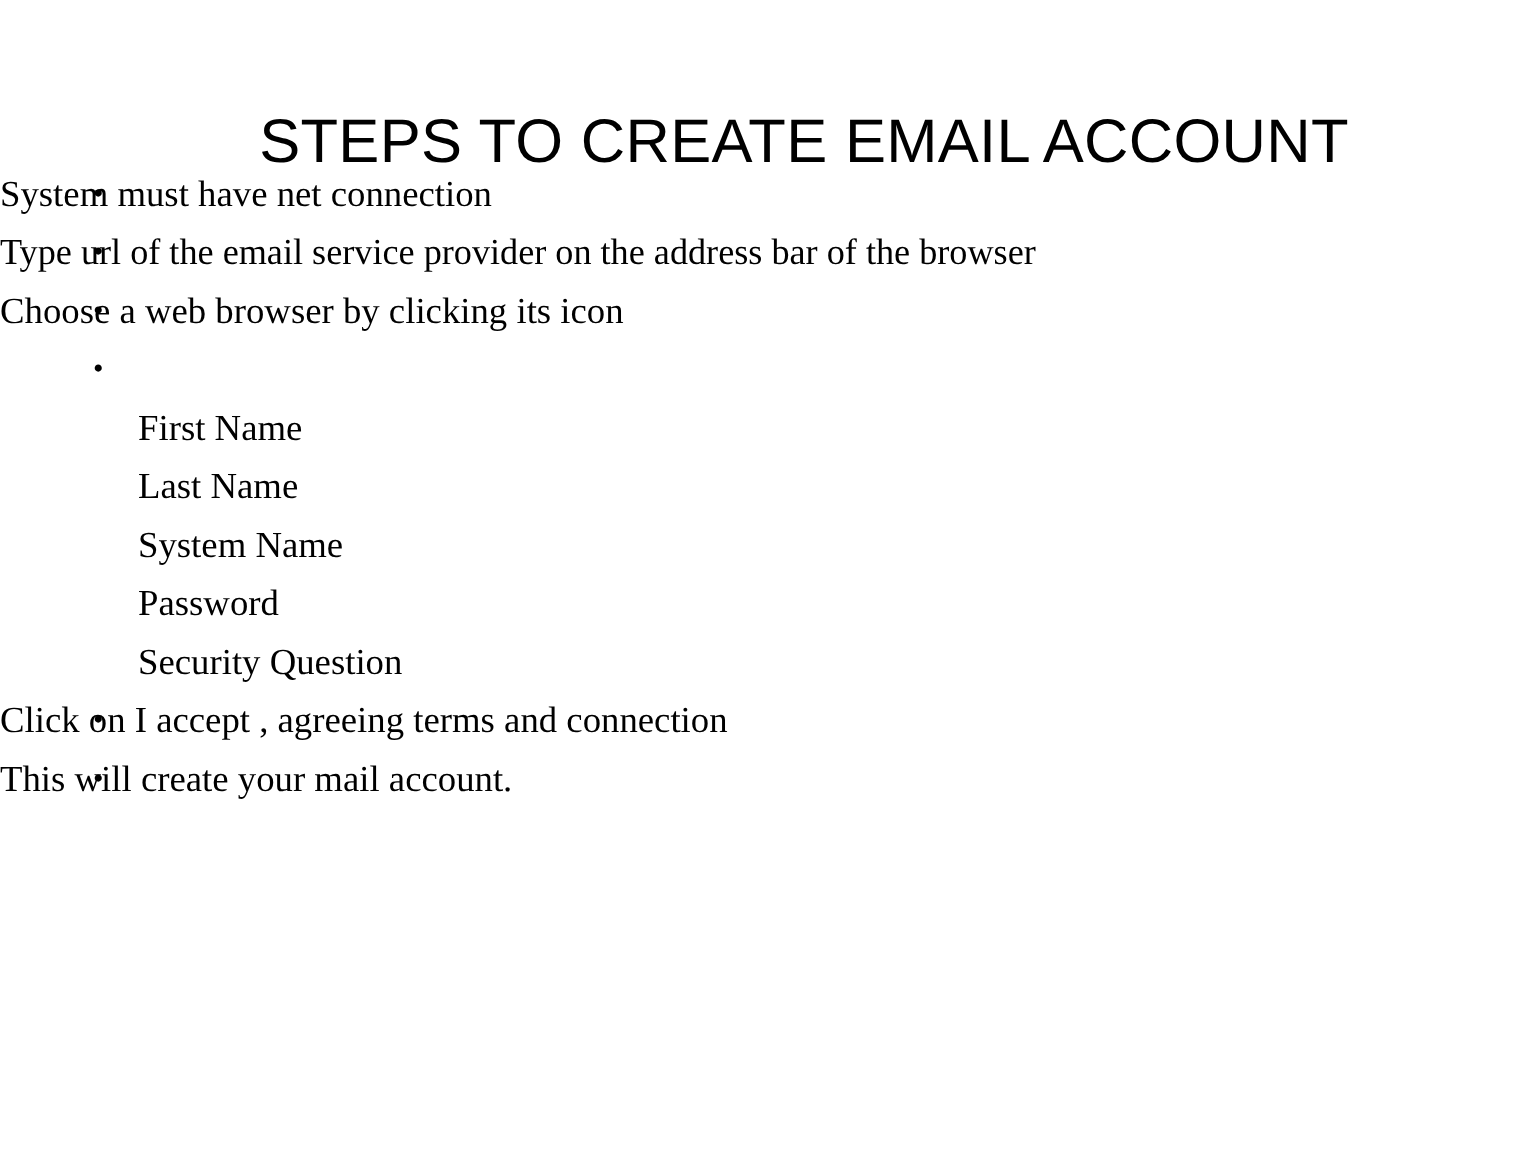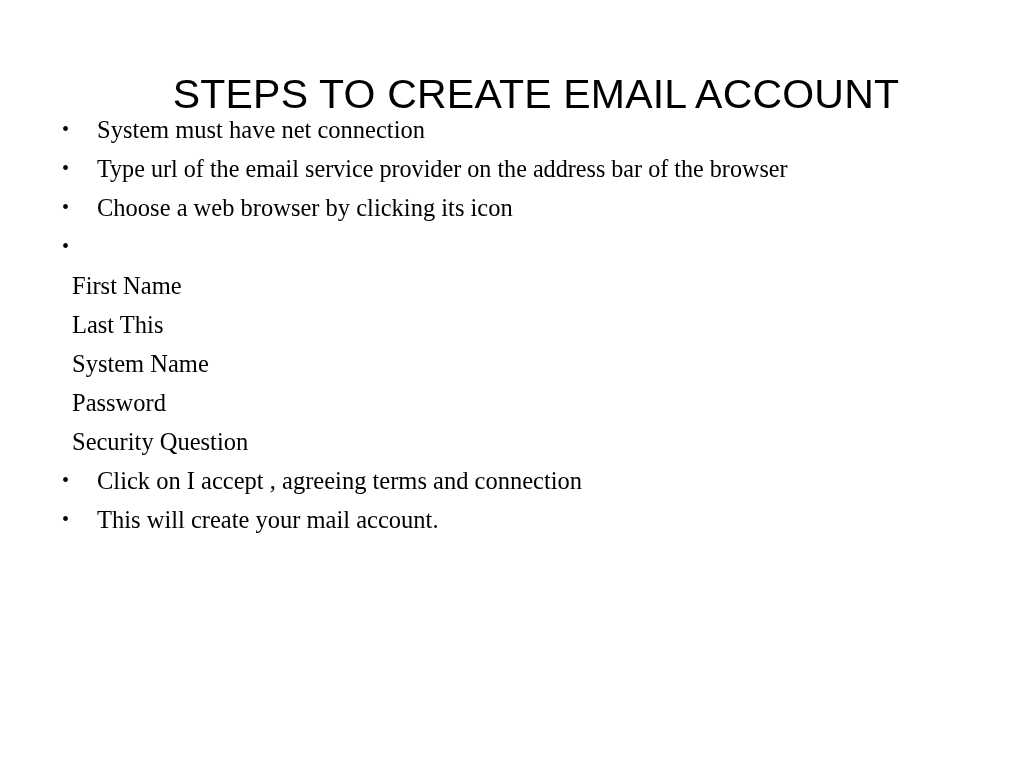--- a/index.html
+++ b/index.html
@@ -53,39 +53,38 @@
     position: relative;
     height: 39px;
     line-height: 39px;
     font-size: 24.5px;
     color: #000000;
     white-space: nowrap;
   }
 
   
   .line.level1 {
-    padding-left: 97px;
   }
   .line.level1 .bullet {
     position: absolute;
     left: 62px;
     top: 0;
     width: 12px;
     line-height: 39px;
     font-size: 20px;
     text-align: left;
     color: #000000;
   }
   .line.level1 .bullet::before {
     content: "\2022";
   }
 
   
   .line.level2 {
-    padding-left: 72px;
+    padding-left: 92px;
   }
 
   
   .line.condensed .text {
     display: inline-block;
     transform: scaleX(0.985);
     transform-origin: left center;
   }
 
   .text {
@@ -99,21 +98,21 @@
 
   <h1 class="slide-title">STEPS TO CREATE EMAIL ACCOUNT</h1>
 
   <div class="body-list">
 
   <div class="line level1"><span class="bullet"></span><span class="text">System must have net connection</span></div>
       <div class="line level1 condensed"><span class="bullet"></span><span class="text">Type url of the email service provider on the address bar of the browser</span></div>
       <div class="line level1"><span class="bullet"></span><span class="text">Choose a web browser by clicking its icon</span></div>
       <div class="line level1"><span class="bullet"></span></div>
       <div class="line level2"><span class="text">First Name</span></div>
-      <div class="line level2"><span class="text">Last This</span></div>
+      <div class="line level2"><span class="text">Last Name</span></div>
       <div class="line level2"><span class="text">System Name</span></div>
       <div class="line level2"><span class="text">Password</span></div>
       <div class="line level2"><span class="text">Security Question</span></div>
       <div class="line level1"><span class="bullet"></span><span class="text">Click on I accept , agreeing terms and connection</span></div>
       <div class="line level1"><span class="bullet"></span><span class="text">This will create your mail account.</span></div>
     </div>
 
 </div>
 
 </body></html>

